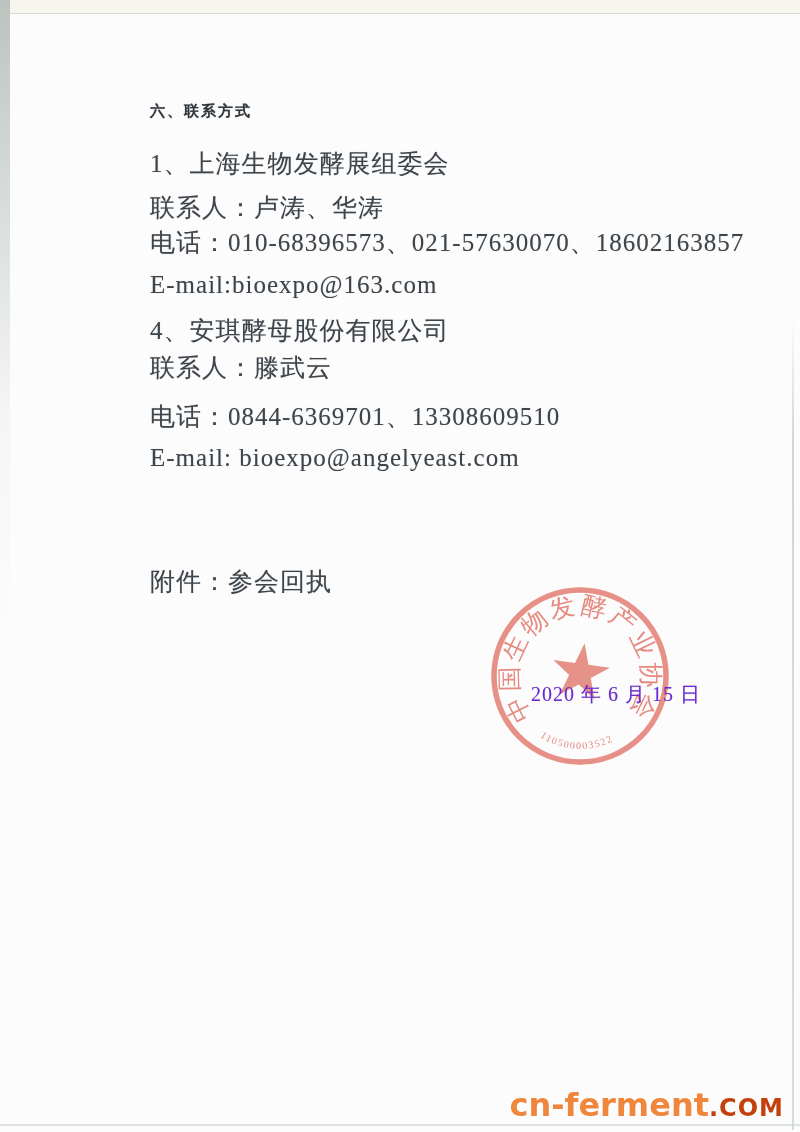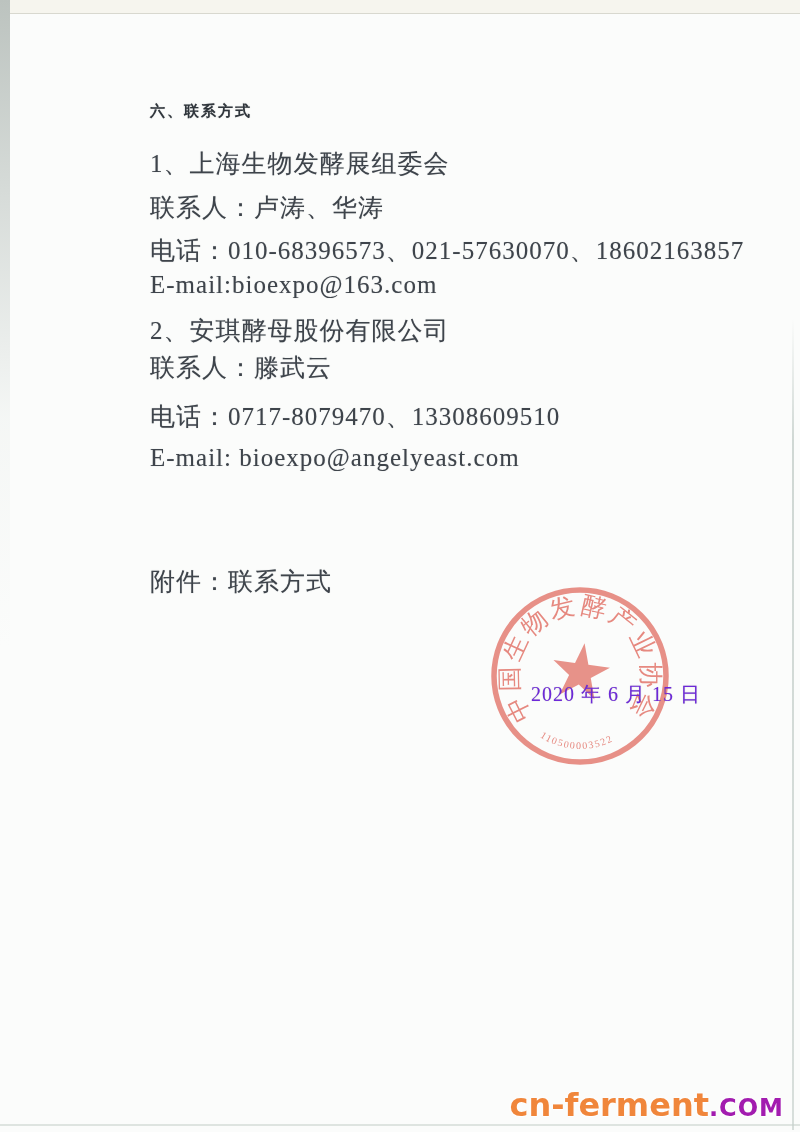--- a/index.html
+++ b/index.html
@@ -30,21 +30,21 @@
     position:absolute;left:150px;top:102px;
     font-size:15px;font-weight:bold;color:#30363c;letter-spacing:2px;
     text-shadow:0 0 1px rgba(48,54,60,.35);
   }
   .doc-line{
     position:absolute;left:150px;
     font-size:25px;color:#3e444b;letter-spacing:1px;
     text-shadow:0 0 1px rgba(62,68,75,.3);
     white-space:nowrap;
   }
-  .l0{top:147px}.l1{top:191px}.l2{top:234px}.l3{top:271px}
+  .l0{top:147px}.l1{top:191px}.l2{top:226px}.l3{top:271px}
   .l4{top:314px}.l5{top:351px}.l6{top:400px}.l7{top:444px}
   .attachment{top:565px}
   .doc-date{
     position:absolute;left:531px;top:681px;
     font-size:20px;color:#6d28d9;letter-spacing:1px;
     text-shadow:0 0 1px rgba(46,51,56,.3);
     white-space:nowrap;z-index:5;
   }
   
   .seal{
@@ -53,42 +53,42 @@
   }
   .seal text{font-family:"Liberation Serif","DejaVu Serif",serif;}
   
   .watermark{
     position:absolute;right:16px;bottom:8px;z-index:6;
     font-family:"DejaVu Sans","Liberation Sans",sans-serif;font-weight:bold;
     text-shadow:0 1px 0 #fff,0 0 6px rgba(255,255,255,.95),0 0 2px #fff;
     white-space:nowrap;
   }
   .watermark .brand{color:#f0863b;font-size:32px;letter-spacing:0;}
-  .watermark .suffix{color:#a21caf;font-size:24px;letter-spacing:1px;}
+  .watermark .suffix{color:#c2410c;font-size:24px;letter-spacing:1px;}
 </style>
 </head>
 <body>
 
 <div class="scan-top-band"></div>
 <div class="scan-left-edge"></div>
 <div class="scan-right-edge"></div>
 <div class="scan-bottom-edge"></div>
 
 <div class="doc-heading">六、联系方式</div>
 
 <div class="doc-line l0">1、上海生物发酵展组委会</div>
 <div class="doc-line l1">联系人：卢涛、华涛</div>
 <div class="doc-line l2">电话：010-68396573、021-57630070、18602163857</div>
 <div class="doc-line l3">E-mail:bioexpo@163.com</div>
-<div class="doc-line l4">2、安琪酵母股份有限公司</div>
+<div class="doc-line l4">4、安琪酵母股份有限公司</div>
 <div class="doc-line l5">联系人：滕武云</div>
-<div class="doc-line l6">电话：0717-8079470、13308609510</div>
+<div class="doc-line l6">电话：0844-6369701、13308609510</div>
 <div class="doc-line l7">E-mail: bioexpo@angelyeast.com</div>
 
-<div class="doc-line attachment">附件：联系方式</div>
+<div class="doc-line attachment">附件：参会回执</div>
 
 <svg class="seal" viewBox="-95 -95 190 190" xmlns="http://www.w3.org/2000/svg">
   <defs>
     <path id="arc-org" d="M -47.5,39.9 A 62 62 0 1 1 47.5,39.9" fill="none"></path>
     <path id="arc-serial" d="M -41.9,59.8 A 73 73 0 0 0 41.9,59.8" fill="none"></path>
   </defs>
   <g>
     <circle cx="0" cy="0" r="86" fill="none" stroke="#e0695e" stroke-width="5.5" opacity="0.8"></circle>
     <text font-size="25" fill="#e0695e" opacity="0.85" style="letter-spacing:3px">
       <textPath href="#arc-org" startOffset="0">中国生物发酵产业协会</textPath>

